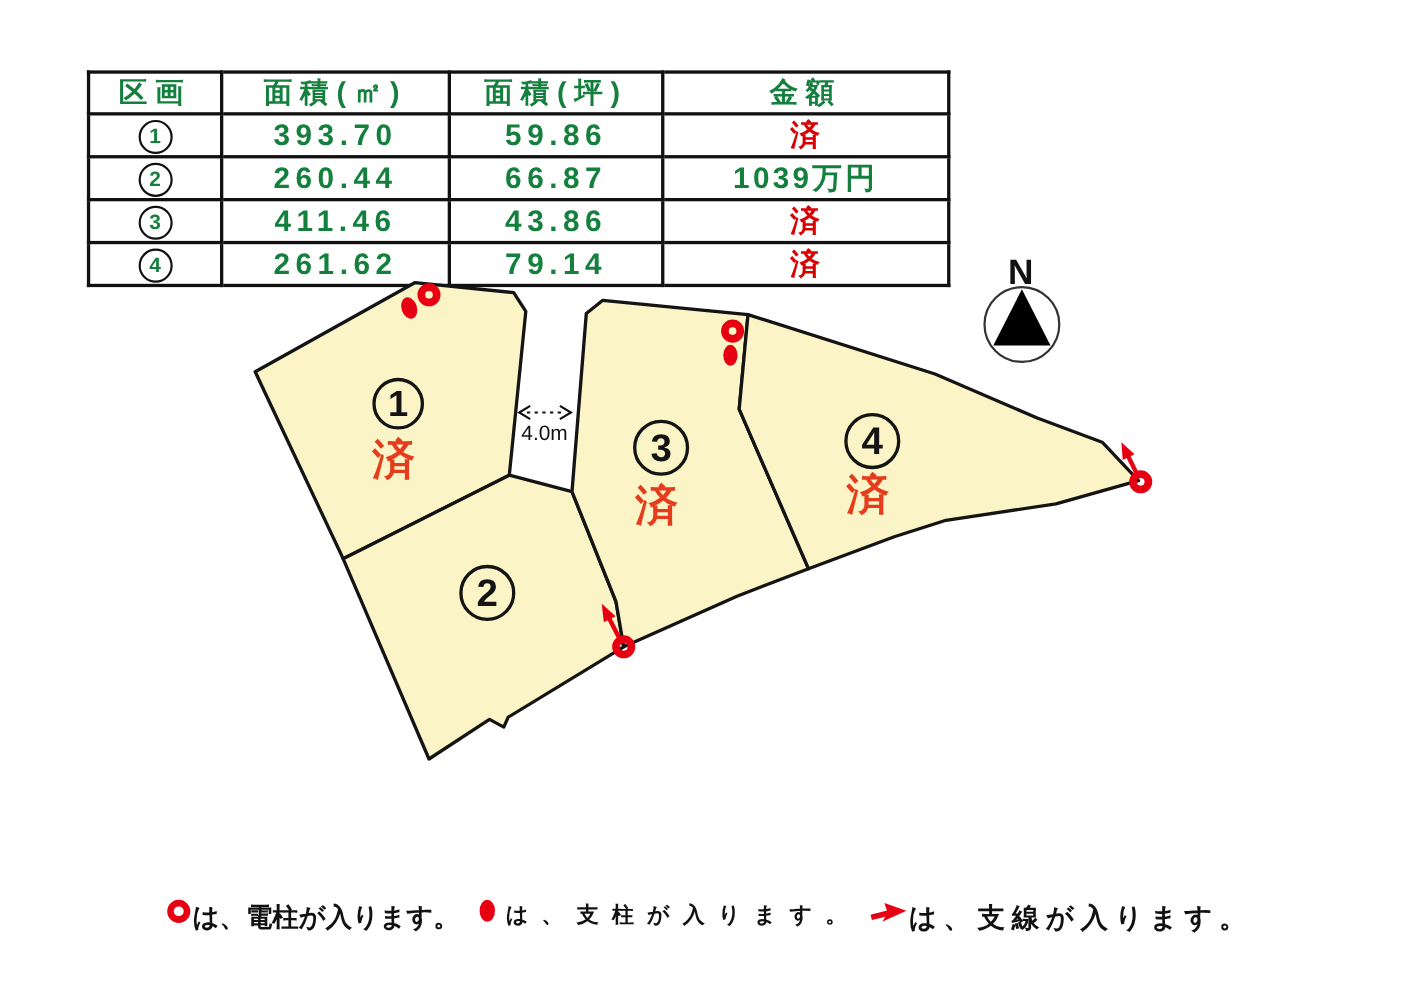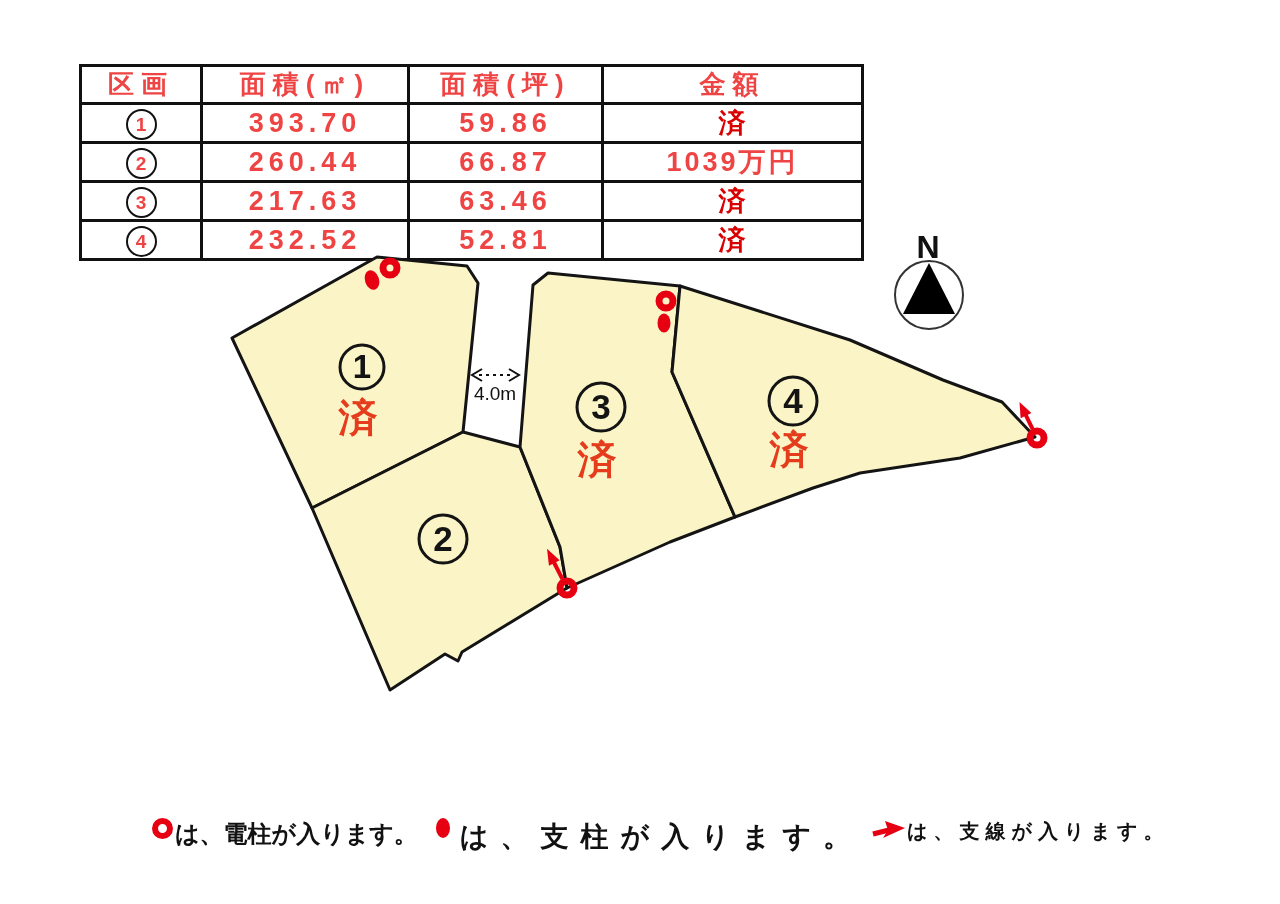--- a/index.html
+++ b/index.html
@@ -2,35 +2,35 @@
 <html><head>
 <meta charset="utf-8">
 <style>
   html,body{margin:0;padding:0;background:#fff;}
   body{font-family:"Liberation Sans","DejaVu Sans",sans-serif;}
   .canvas{position:relative;width:1280px;height:904px;background:#ffffff;overflow:hidden;}
 
   
   .price-table{position:absolute;left:79px;top:64px;border-collapse:collapse;table-layout:fixed;}
   .price-table td,.price-table th{border:3px solid #111;text-align:center;vertical-align:middle;
-      font-weight:bold;color:#ef4444;padding:0;height:35px;overflow:hidden;white-space:nowrap;}
+      font-weight:bold;color:#15803d;padding:0;height:35px;overflow:hidden;white-space:nowrap;}
   .price-table th{height:33px;font-size:26px;letter-spacing:7px;}
   .price-table td{font-size:27px;letter-spacing:5px;}
   .price-table td.price{letter-spacing:3px;}
   .price-table td.red{color:#d80000;letter-spacing:1px;}
   .cnum{display:inline-flex;align-items:center;justify-content:center;width:27px;height:27px;
       border:2.5px solid #111;border-radius:50%;font-size:19px;font-weight:bold;letter-spacing:0;
       line-height:1;}
 
   
   .legend{position:absolute;left:152px;top:818px;height:36px;display:flex;align-items:flex-start;
       font-weight:bold;color:#111;white-space:nowrap;}
   .legend .txt1{font-size:24px;letter-spacing:0px;}
-  .legend .txt2{font-size:28px;letter-spacing:12px;}
-  .legend .txt3{font-size:20px;letter-spacing:6px;}
+  .legend .txt2{font-size:20px;letter-spacing:12px;}
+  .legend .txt3{font-size:25px;letter-spacing:6px;}
   .sym-ring{display:inline-block;width:9px;height:9px;border:6px solid #e60012;border-radius:50%;
       margin-right:2px;}
   .sym-dot{display:inline-block;width:14px;height:20px;background:#e60012;border-radius:50%;
       margin:0 10px 0 18px;}
   .sym-arrow{display:inline-block;margin:0 0 6px 8px;}
 
   svg text{font-family:"Liberation Sans","DejaVu Sans",sans-serif;}
 </style>
 </head>
 <body>
@@ -58,28 +58,28 @@
       <td class="price red">済</td>
     </tr>
     <tr>
       <td><span class="cnum">2</span></td>
       <td>260.44</td>
       <td>66.87</td>
       <td class="price">1039万円</td>
     </tr>
     <tr>
       <td><span class="cnum">3</span></td>
-      <td>217.63</td>
-      <td>63.46</td>
+      <td>411.46</td>
+      <td>43.86</td>
       <td class="price red">済</td>
     </tr>
     <tr>
       <td><span class="cnum">4</span></td>
-      <td>232.52</td>
-      <td>52.81</td>
+      <td>261.62</td>
+      <td>79.14</td>
       <td class="price red">済</td>
     </tr>
   </tbody>
     </table>
 
   <svg width="1280" height="904" viewBox="0 0 1280 904" style="position:absolute;left:0;top:0;">
 
     <g fill="#faf4c6" stroke="#141414" stroke-width="3" stroke-linejoin="round">
       <polygon points="377,257 467,266 478,283 463,432 312,508 232,338"></polygon>
       <polygon points="312,508 463,432 520,447 560,547 567,588 462,652 458,661 445,654 390,690"></polygon>

